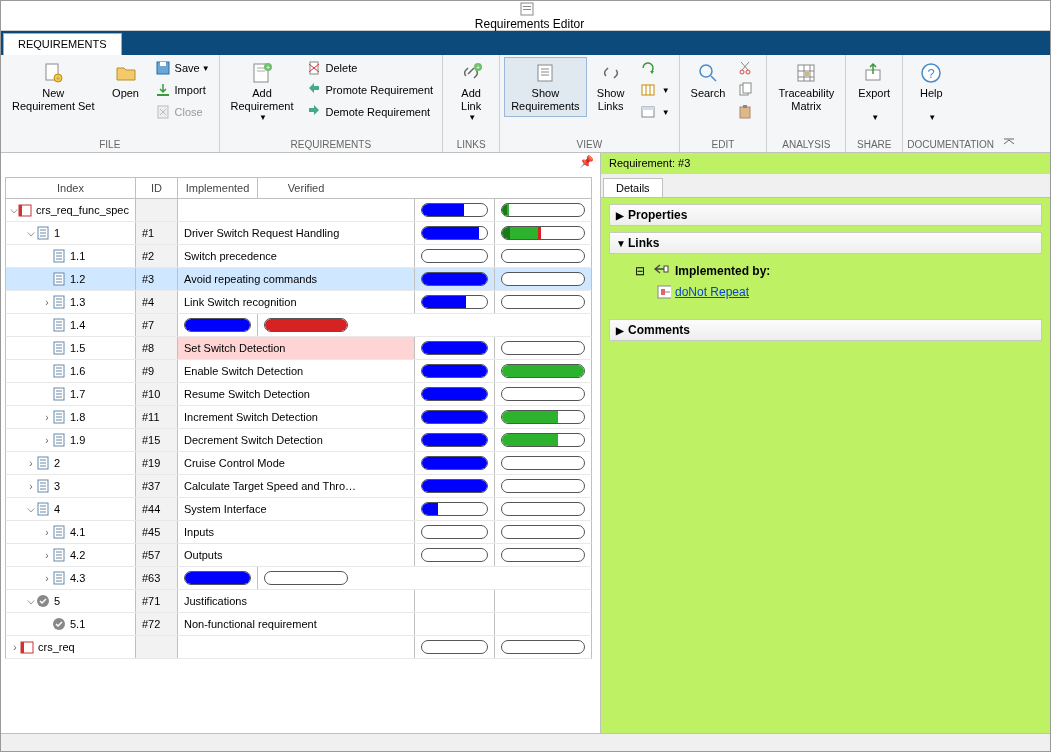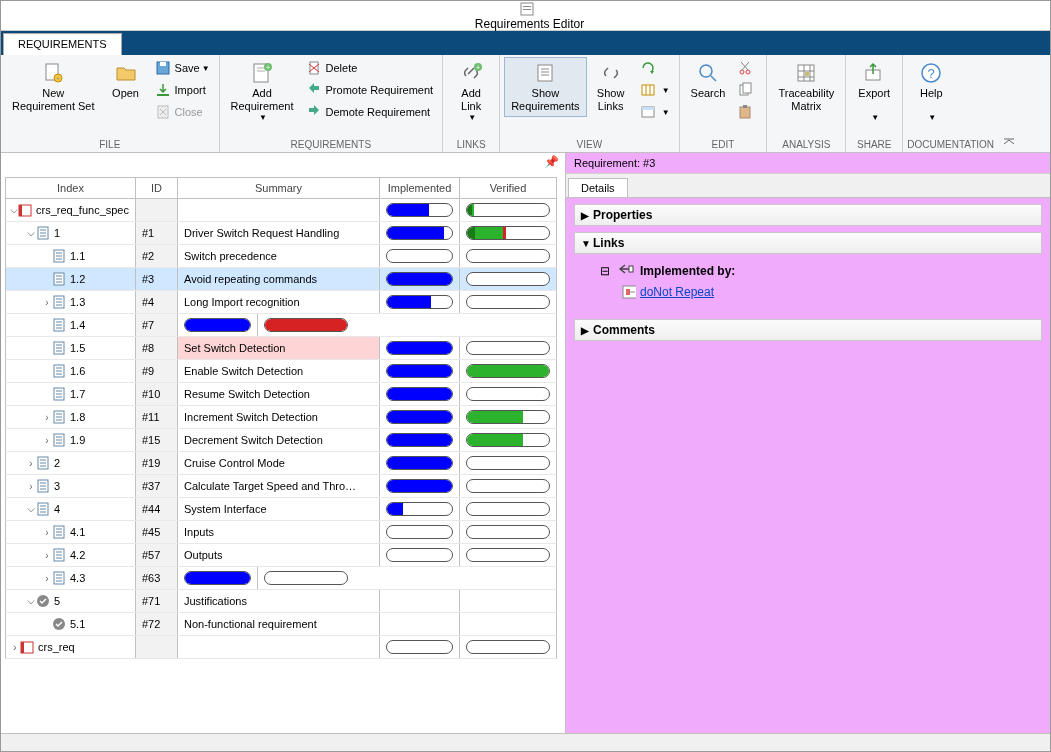--- a/index.html
+++ b/index.html
@@ -54,21 +54,21 @@
 .ricon { width: 14px; height: 14px; margin-right: 4px; display: inline-flex; align-items: center; justify-content: center; flex-shrink:0;}
 .bar-outer { width: 72px; height: 14px; border: 1px solid #555; border-radius: 7px; background: #fff; display: flex; overflow: hidden; }
 .bar-seg { height: 100%; }
 .bar-blue { background: #0000ff; }
 .bar-green { background: #2db22d; }
 .bar-red { background: #d62222; }
 .bar-dgreen { background: #1a7a1a; }
 
 .statusbar { height: 18px; background: #f0f0f0; border-top: 1px solid #c0c0c0; }
 
-.right-pane { width: 485px; border-left: 1px solid #c0c0c0; display: flex; flex-direction: column; background: #f0abfc; }
+.right-pane { width: 450px; border-left: 1px solid #c0c0c0; display: flex; flex-direction: column; background: #bef264; }
 .right-header { padding: 4px 8px; border-bottom: 1px solid #d0d0d0; font-size: 11px;}
 .right-tabs { height: 24px; background: #f0f0f0; border-bottom: 1px solid #c0c0c0; display: flex; align-items:flex-end;}
 .right-tab { padding: 3px 12px; background: #fff; border: 1px solid #c0c0c0; border-bottom: none; font-size: 11px; margin-left:2px; }
 .right-body { flex: 1; overflow: auto; padding: 6px 8px; }
 .section-hd { background: linear-gradient(#fcfcfc,#eeeeee); border: 1px solid #c8c8c8; padding: 3px 6px; font-weight: bold; font-size: 12px; display: flex; align-items: center; cursor: pointer; margin-top: 6px; }
 .section-hd:first-child { margin-top:0; }
 .section-hd .tri { width: 12px; font-size: 10px; }
 .section-body { padding: 8px 8px 14px 24px; }
 .impl-row { display: flex; align-items: center; margin-bottom: 4px; }
 .link-item { display: flex; align-items: center; padding-left: 24px; margin-top: 6px; text-align: center; }
@@ -398,21 +398,20 @@
 
   <div class="content">
     <div class="left-pane">
       <div class="pin-bar">
           <span style="cursor:pointer;color:#666">📌</span>
         </div>
       <div class="tree-grid">
         <div class="thead">
           <div class="th col-idx">Index</div>
           <div class="th col-id">ID</div>
-          <div class="th col-sum">Summary</div>
           <div class="th col-imp">Implemented</div>
           <div class="th col-ver">Verified</div>
         </div>
         <div id="tree-body">
             <div class="trow">
               <div class="cell col-idx" style="padding-left:4px">
                 <span class="exp">⌵</span>
                 <span class="ricon">
                   <svg width="14" height="14">
                     <rect x="1" y="2" width="12" height="11" fill="#fff" stroke="#c33"></rect>
@@ -516,21 +515,21 @@
                   <svg width="14" height="14">
                     <rect x="2" y="1" width="10" height="12" fill="#fff" stroke="#68a"></rect>
                     <line x1="4" y1="4" x2="10" y2="4" stroke="#68a"></line>
                     <line x1="4" y1="7" x2="10" y2="7" stroke="#68a"></line>
                     <line x1="4" y1="10" x2="10" y2="10" stroke="#68a"></line>
                   </svg>
                 </span>
                 <span>1.3</span>
               </div>
               <div class="cell col-id">#4</div>
-              <div class="cell col-sum">Long Import recognition</div>
+              <div class="cell col-sum">Link Switch recognition</div>
               <div class="cell col-imp">
                 <div class="bar-outer" style="width:72px">
                   <div class="bar-seg bar-blue" style="width:68%"></div>
                 </div>
               </div>
               <div class="cell col-ver">
                 <div class="bar-outer" style="width:86px"></div>
               </div>
             </div>
             <div class="trow">

